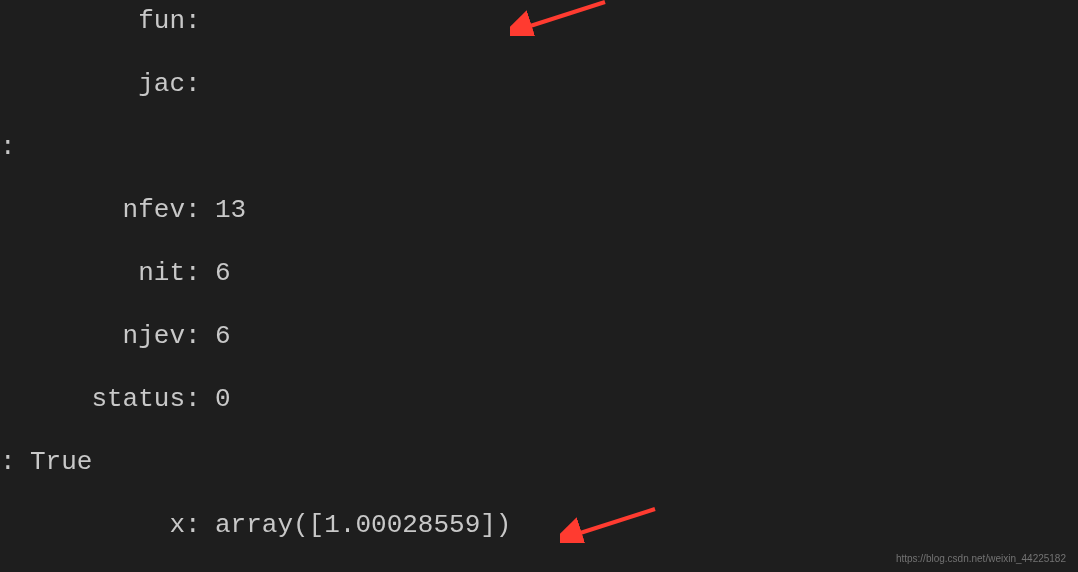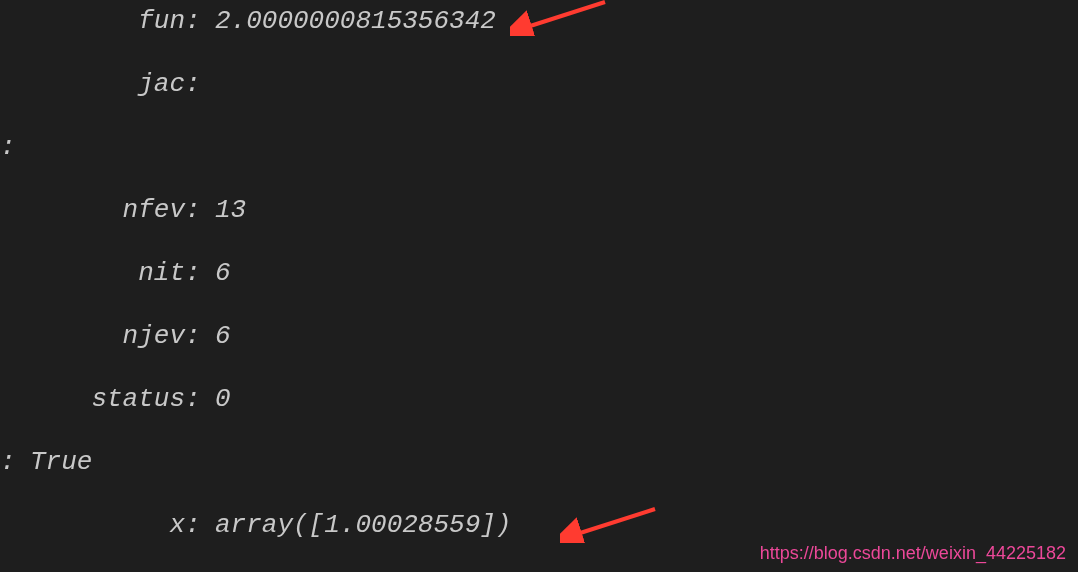--- a/index.html
+++ b/index.html
@@ -20,21 +20,20 @@
     .output-container {
       padding-top: 2px;
       padding-left: 0;
     }
     .output-row {
       display: flex;
       align-items: center;
       line-height: 1.5;
       margin-bottom: 24px;
       white-space: pre;
-      font-style: italic;
     }
     .output-row:last-child {
       margin-bottom: 0;
     }
     .key {
       width: 185px;
       text-align: right;
       flex-shrink: 0;
     }
     .colon {
@@ -49,31 +48,31 @@
       position: absolute;
       color: #ff3b30;
     }
     .arrow svg {
       display: block;
     }
     .watermark {
       position: absolute;
       bottom: 8px;
       right: 12px;
-      font-size: 18px;
-      color: #ec4899;
+      font-size: 10px;
+      color: #737373;
       font-family: Arial, sans-serif;
     }
   </style>
 </head>
 <body>
 
 <div class="output-container">
   <div class="output-row">
-    <span class="key">fun</span><span class="colon">: </span><span class="value">2.0000000815356342</span>
+    <span class="key">fun</span><span class="colon">: </span>
   </div>
   <div class="output-row">
     <span class="key">jac</span><span class="colon">: </span>
   </div>
   <div class="output-row">
     <span class="colon">: </span>
   </div>
   <div class="output-row">
     <span class="key">nfev</span><span class="colon">: </span><span class="value">13</span>
   </div>

